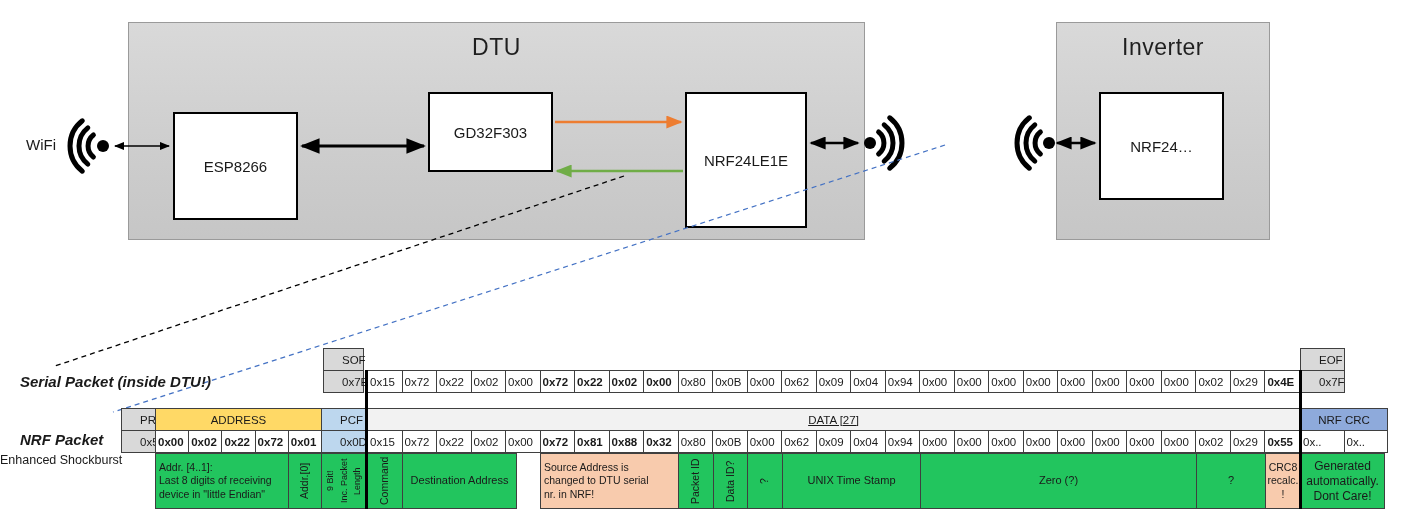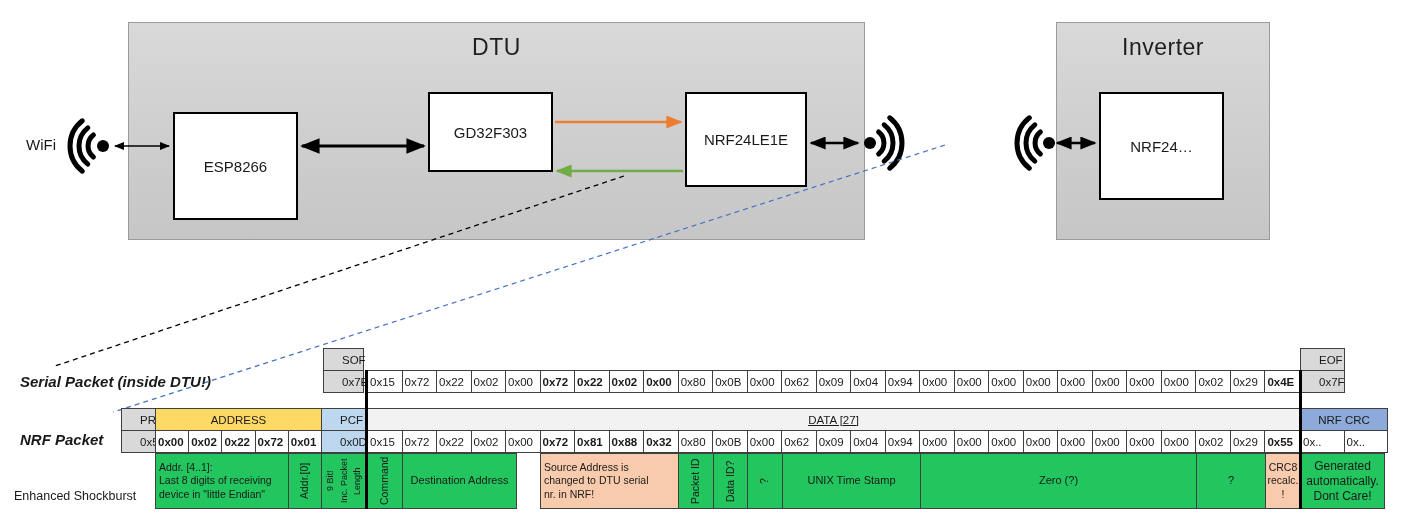--- a/index.html
+++ b/index.html
@@ -63,21 +63,21 @@
 
   <div class="bigbox" style="left:128px;top:22px;width:737px;height:218px;">
     <div class="bigbox-title">DTU</div>
   </div>
   <div class="bigbox" style="left:1056px;top:22px;width:214px;height:218px;">
     <div class="bigbox-title">Inverter</div>
   </div>
 
   <div class="chip" style="left:173px;top:92px;width:125px;height:108px;margin-top:20px;">ESP8266</div>
   <div class="chip" style="left:428px;top:92px;width:125px;height:80px;">GD32F303</div>
-  <div class="chip" style="left:685px;top:92px;width:122px;height:95px;">NRF24LE1E</div>
+  <div class="chip" style="left:685px;top:92px;width:122px;height:136px;">NRF24LE1E</div>
   <div class="chip" style="left:1099px;top:92px;width:125px;height:108px;">NRF24…</div>
 
   <div class="wifi-label">WiFi</div>
 
   <svg class="overlay" width="1406" height="523" viewBox="0 0 1406 523">
     <defs>
       <marker id="ahb" viewBox="0 0 10 8" refX="9" refY="4" markerWidth="6.5" markerHeight="5.2" orient="auto-start-reverse">
           <path d="M0,0 L10,4 L0,8 z" fill="#000"></path>
         </marker>
       <marker id="aho" viewBox="0 0 10 8" refX="9" refY="4" markerWidth="6.5" markerHeight="5.2" orient="auto-start-reverse">
@@ -149,21 +149,21 @@
       <span class="cell c-g2">0x00</span>
       <span class="cell c-g2">0x00</span>
       <span class="cell c-gray">0x02</span>
       <span class="cell c-gray">0x29</span>
       <span class="cell c-orange">0x4E</span>
     </div>
   <div class="hdr c-gray" style="left:1300px;top:348px;width:45px;">EOF</div>
   <div class="cellbox c-gray" style="left:1300px;top:370px;width:45px;">0x7F</div>
 
   <div class="pkt-label" style="left:20px;top:431px;">NRF Packet</div>
-  <div class="sub-label" style="left:14px;top:453px;margin-top:36px;">Enhanced Shockburst</div>
+  <div class="sub-label" style="left:0;top:453px;">Enhanced Shockburst</div>
 
   <div class="hdr c-gray" style="left:121px;top:408px;width:35px;">PRE</div>
   <div class="hdr c-gold centered" style="left:155px;top:408px;width:167px;font-weight:normal;">ADDRESS</div>
   <div class="hdr c-blue" style="left:321px;top:408px;width:47px;">PCF</div>
   <div class="hdr c-band centered" style="left:367px;top:408px;width:933px;text-decoration:underline;">DATA [27]</div>
   <div class="hdr c-bluedk centered" style="left:1300px;top:408px;width:88px;font-weight:normal;">NRF CRC</div>
 
   <div class="cellbox c-gray" style="left:121px;top:430px;width:35px;">0x55</div>
   <div class="byte-row" style="left:155px;top:430px;width:167px;">
       <span class="cell c-gold">0x00</span>

